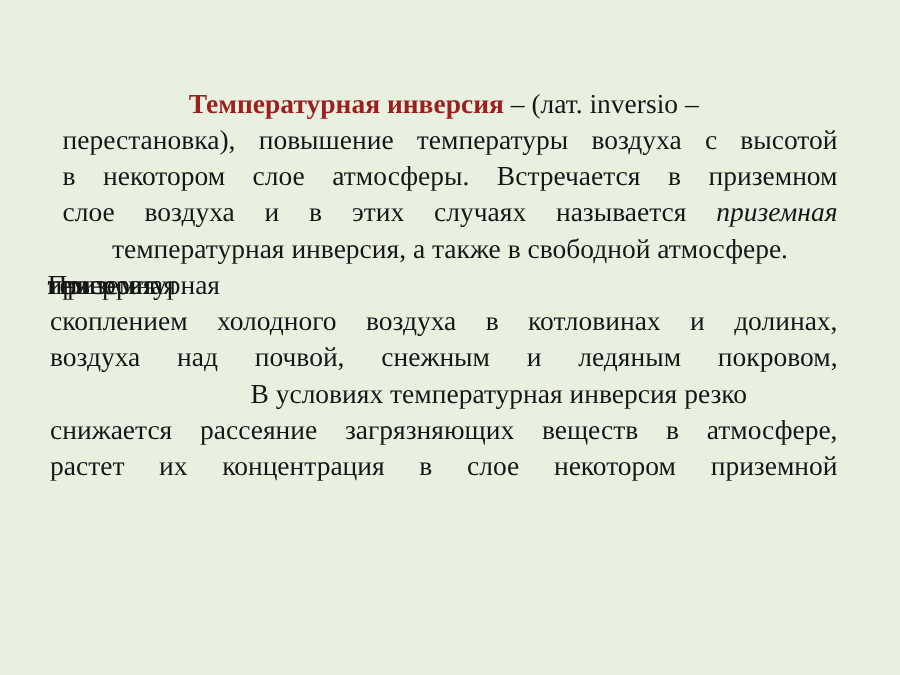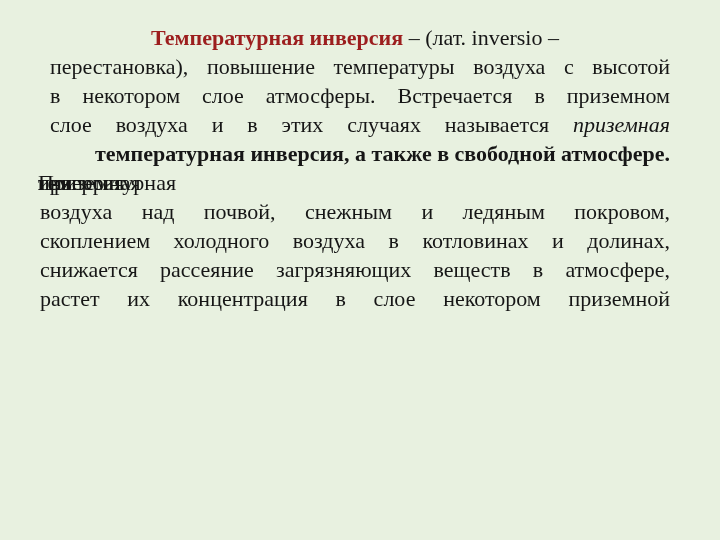--- a/index.html
+++ b/index.html
@@ -14,23 +14,24 @@
     background: var(--background);
   }
   .slide {
     width: 720px; height: 428px;
     background: var(--background);
     padding: 23px 50px 0 40px;
     font-family: "Liberation Serif", "DejaVu Serif", serif;
     font-size: 22px;
     line-height: 29px;
     color: var(--text);
+    margin-top: 45px;
   }
   .line { width: 100%; }
-  .line.left   { text-align: right; white-space: nowrap; font-weight: bold; }
+  .line.left   { text-align: center; white-space: nowrap; }
   .line.center { text-align: center; white-space: nowrap; }
   .line.justify {
     text-align: justify;
     text-align-last: justify;
   }
   .p1-indent { padding-left: 10px; }
   .p3-indent { padding-left: 88px; }
   .title-term {
     font-weight: bold;
     color: var(--title);
@@ -64,22 +65,23 @@
     <div class="line left p1-indent">температурная инверсия, а также в свободной атмосфере.</div>
   </div>
 
   <div class="paragraph">
     <div class="overlap-line">
       <span class="overlap-word">Приземная</span>
       <span class="overlap-word">инверсия</span>
       <span class="overlap-word">при</span>
       <span class="overlap-word">температурная</span>
     </div>
+    <div class="line justify">скоплением холодного воздуха в котловинах и долинах,</div>
     <div class="line justify">воздуха над почвой, снежным и ледяным покровом,</div>
-    <div class="line justify">скоплением холодного воздуха в котловинах и долинах,</div>
   </div>
 
   <div class="paragraph">
+    <div class="line left p3-indent">В условиях температурная инверсия резко</div>
     <div class="line justify">снижается рассеяние загрязняющих веществ в атмосфере,</div>
     <div class="line justify">растет их концентрация в слое некотором приземной</div>
   </div>
 
 </div>
 
 </body></html>

